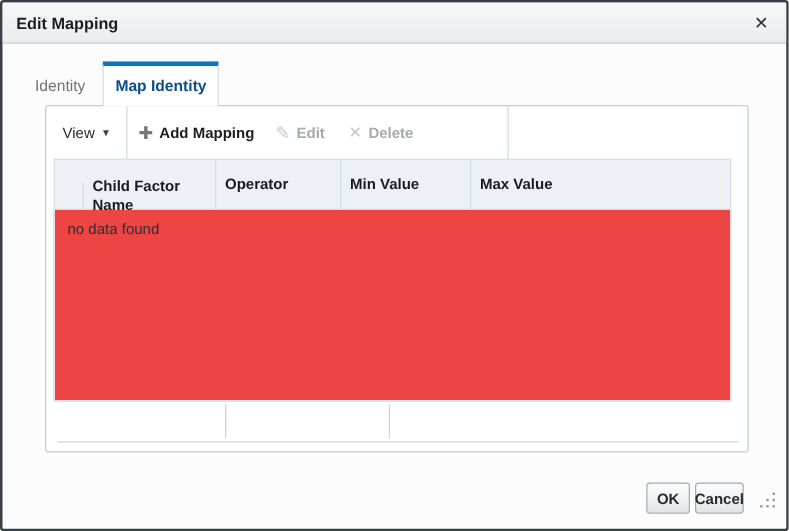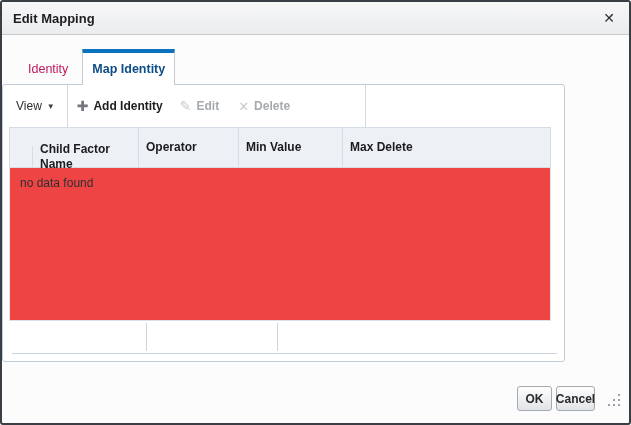--- a/index.html
+++ b/index.html
@@ -23,33 +23,33 @@
   .close-btn {
     position:absolute; right:10px; top:6px; width:20px; height:20px;
     display:flex; align-items:center; justify-content:center;
     font-size:14px; font-weight:bold; color:#2d2f31; cursor:pointer;
   }
 
   
   .tabstrip { position:absolute; left:12px; top:47px; height:36px; display:flex; z-index:2; }
   .tab {
     display:flex; align-items:center; padding:4px 14px 0 14px;
-    font-size:12.5px; color:#be185d; cursor:pointer;
+    font-size:12.5px; color:#737373; cursor:pointer;
   }
   .tab.active {
     background:#ffffff;
     border:1px solid #c7c9cb; border-bottom:none;
     border-top:4px solid #0b72c0;
     font-weight:bold; color:#0f4d87;
     padding:0 9px; border-radius:1px 1px 0 0;
   }
 
   
   .panel {
-    position:absolute; left:0; top:82px; width:563px; height:278px;
+    position:absolute; left:34px; top:82px; width:563px; height:278px;
     background:#ffffff; border:1px solid #c2ccd8; border-radius:3px;
   }
 
   
   .toolbar {
     position:absolute; left:0; top:0; right:0; height:42px;
     display:flex; align-items:center; padding-left:6px;
   }
   .tb-btn { display:flex; align-items:center; gap:5px; font-size:12px; cursor:pointer; }
   .tb-sep { width:1px; height:42px; background:#d4d9de; }
@@ -136,39 +136,39 @@
   <div class="panel">
 
     <div class="toolbar">
       <div class="tb-btn view-btn">
         <span>View</span>
         <span class="view-arrow">▼</span>
       </div>
       <div class="tb-sep"></div>
       <div class="tb-btn add-btn">
         <span class="add-icon">✚</span>
-        <span>Add Identity</span>
+        <span>Add Mapping</span>
       </div>
       <div class="tb-btn edit-btn">
         <span class="pencil-icon">✎</span>
         <span>Edit</span>
       </div>
       <div class="tb-btn delete-btn">
         <span class="x-icon">✕</span>
         <span>Delete</span>
       </div>
       <div class="tb-sep tb-sep2"></div>
     </div>
 
     <div class="grid-header">
       <div class="hdr-cell col-rowheader"></div>
       <div class="hdr-cell col-child">Child Factor Name</div>
       <div class="hdr-cell col-operator">Operator</div>
       <div class="hdr-cell col-min">Min Value</div>
-      <div class="hdr-cell col-max">Max Delete</div>
+      <div class="hdr-cell col-max">Max Value</div>
     </div>
 
     <div class="grid-body">
       <div class="empty-msg">no data found</div>
     </div>
 
     <div class="foot-vline v1"></div>
     <div class="foot-vline v2"></div>
     <div class="foot-hline"></div>
 

